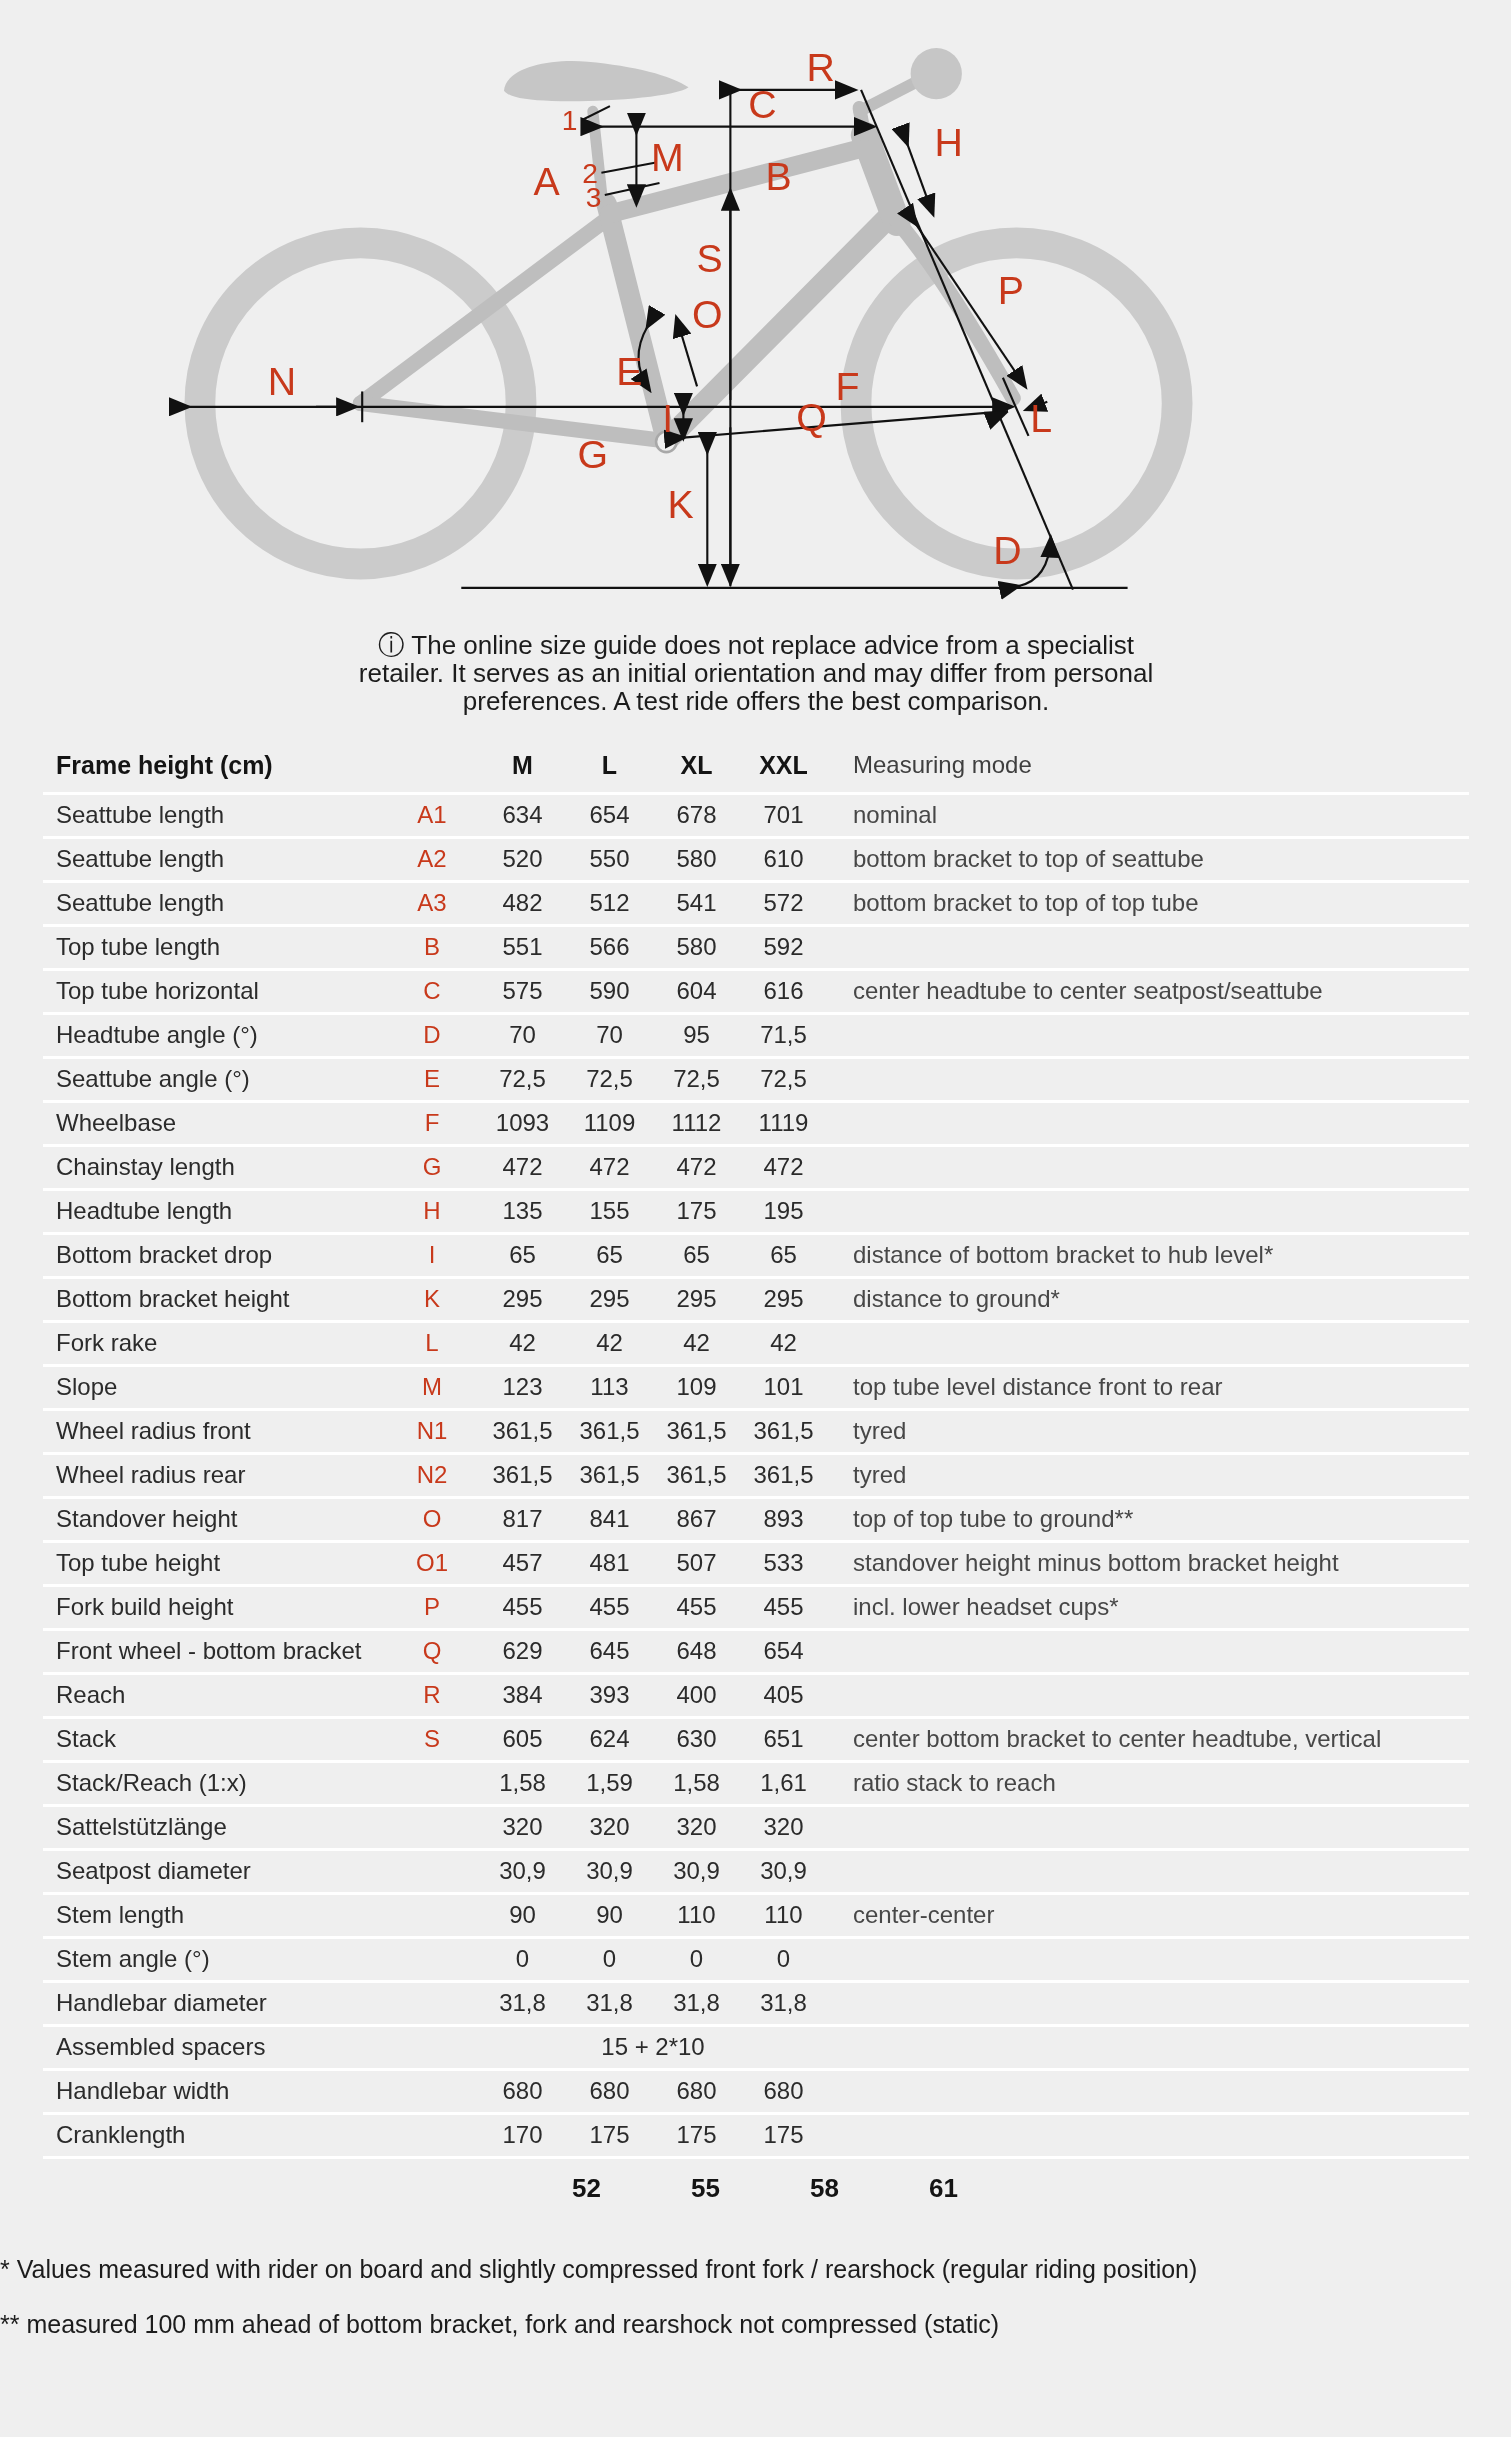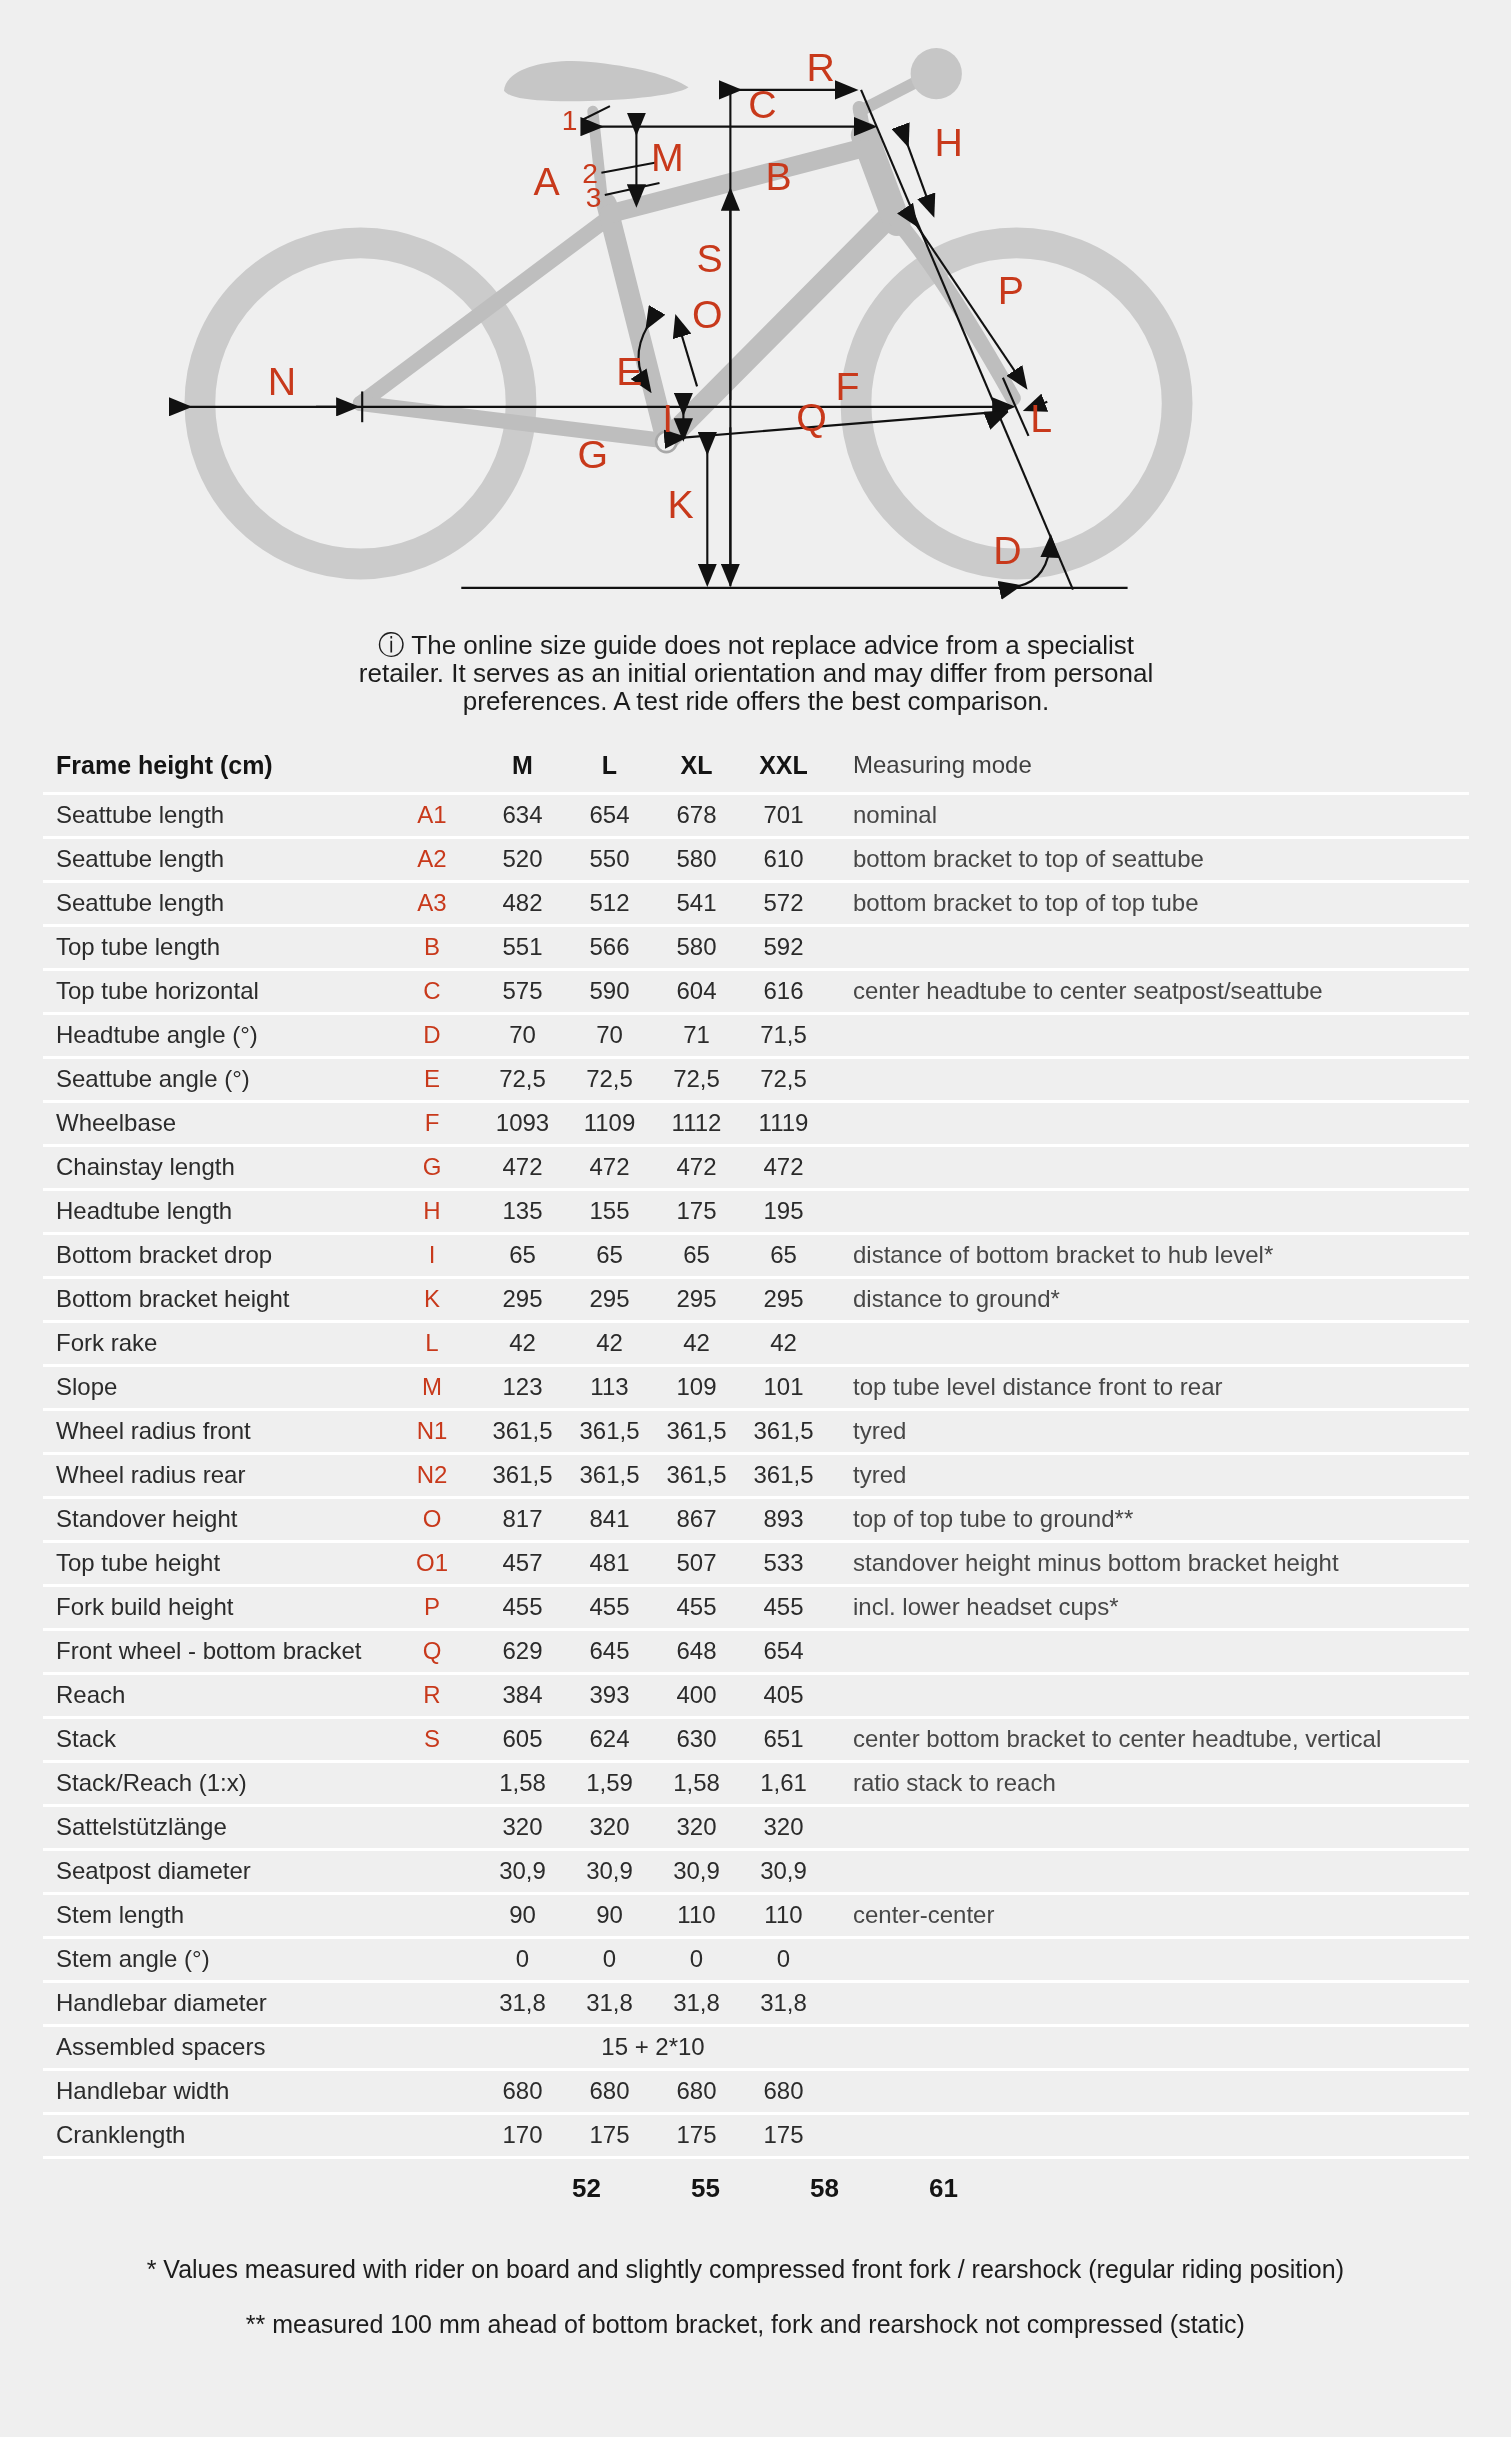--- a/index.html
+++ b/index.html
@@ -36,21 +36,21 @@
   .cell.letter { text-align:center; color:#c8391b; }
   .cell.val { text-align:center; }
   .cell.spanned { grid-column:3 / 7; }
   .cell.measuring { padding-left:26px; color:#474747; overflow:hidden; }
   .trow.header .cell.label { font-weight:bold; font-size:25px; color:#141414; }
   .trow.header .cell.val { font-weight:bold; font-size:25px; color:#141414; }
   .trow.header .cell.measuring { color:#3f3f3f; }
   .trow.footer { height:63px;gap:32px; }
   .trow.footer .cell.val { font-weight:bold; font-size:26px; color:#141414; }
 
-  .footnotes { margin:36px 21.4px 0 0; text-align:center; }
+  .footnotes { margin:36px 21.4px 0 0; text-align:left; }
   .footnotes p { font-size:25px; color:#1c1c1c; margin-bottom:26px; }
 
   text.rlabel { fill:#c8391b; font-family:"Liberation Sans", sans-serif; font-size:46px; }
   text.rlabel.small { font-size:33px; }
 </style>
 </head>
 <body>
 
 <div class="diagram-wrap">
 <svg width="1512" height="624" viewBox="0 0 1770 730" xmlns="http://www.w3.org/2000/svg">
@@ -214,21 +214,21 @@
     <div class="cell val">604</div>
     <div class="cell val">616</div>
 
     <div class="cell measuring">center headtube to center seatpost/seattube</div>
   </div>
       <div class="trow">
     <div class="cell label">Headtube angle (°)</div>
     <div class="cell letter">D</div>
     <div class="cell val">70</div>
     <div class="cell val">70</div>
-    <div class="cell val">71</div>
+    <div class="cell val">95</div>
     <div class="cell val">71,5</div>
 
     <div class="cell measuring"></div>
   </div>
       <div class="trow">
     <div class="cell label">Seattube angle (°)</div>
     <div class="cell letter">E</div>
     <div class="cell val">72,5</div>
     <div class="cell val">72,5</div>
     <div class="cell val">72,5</div>

